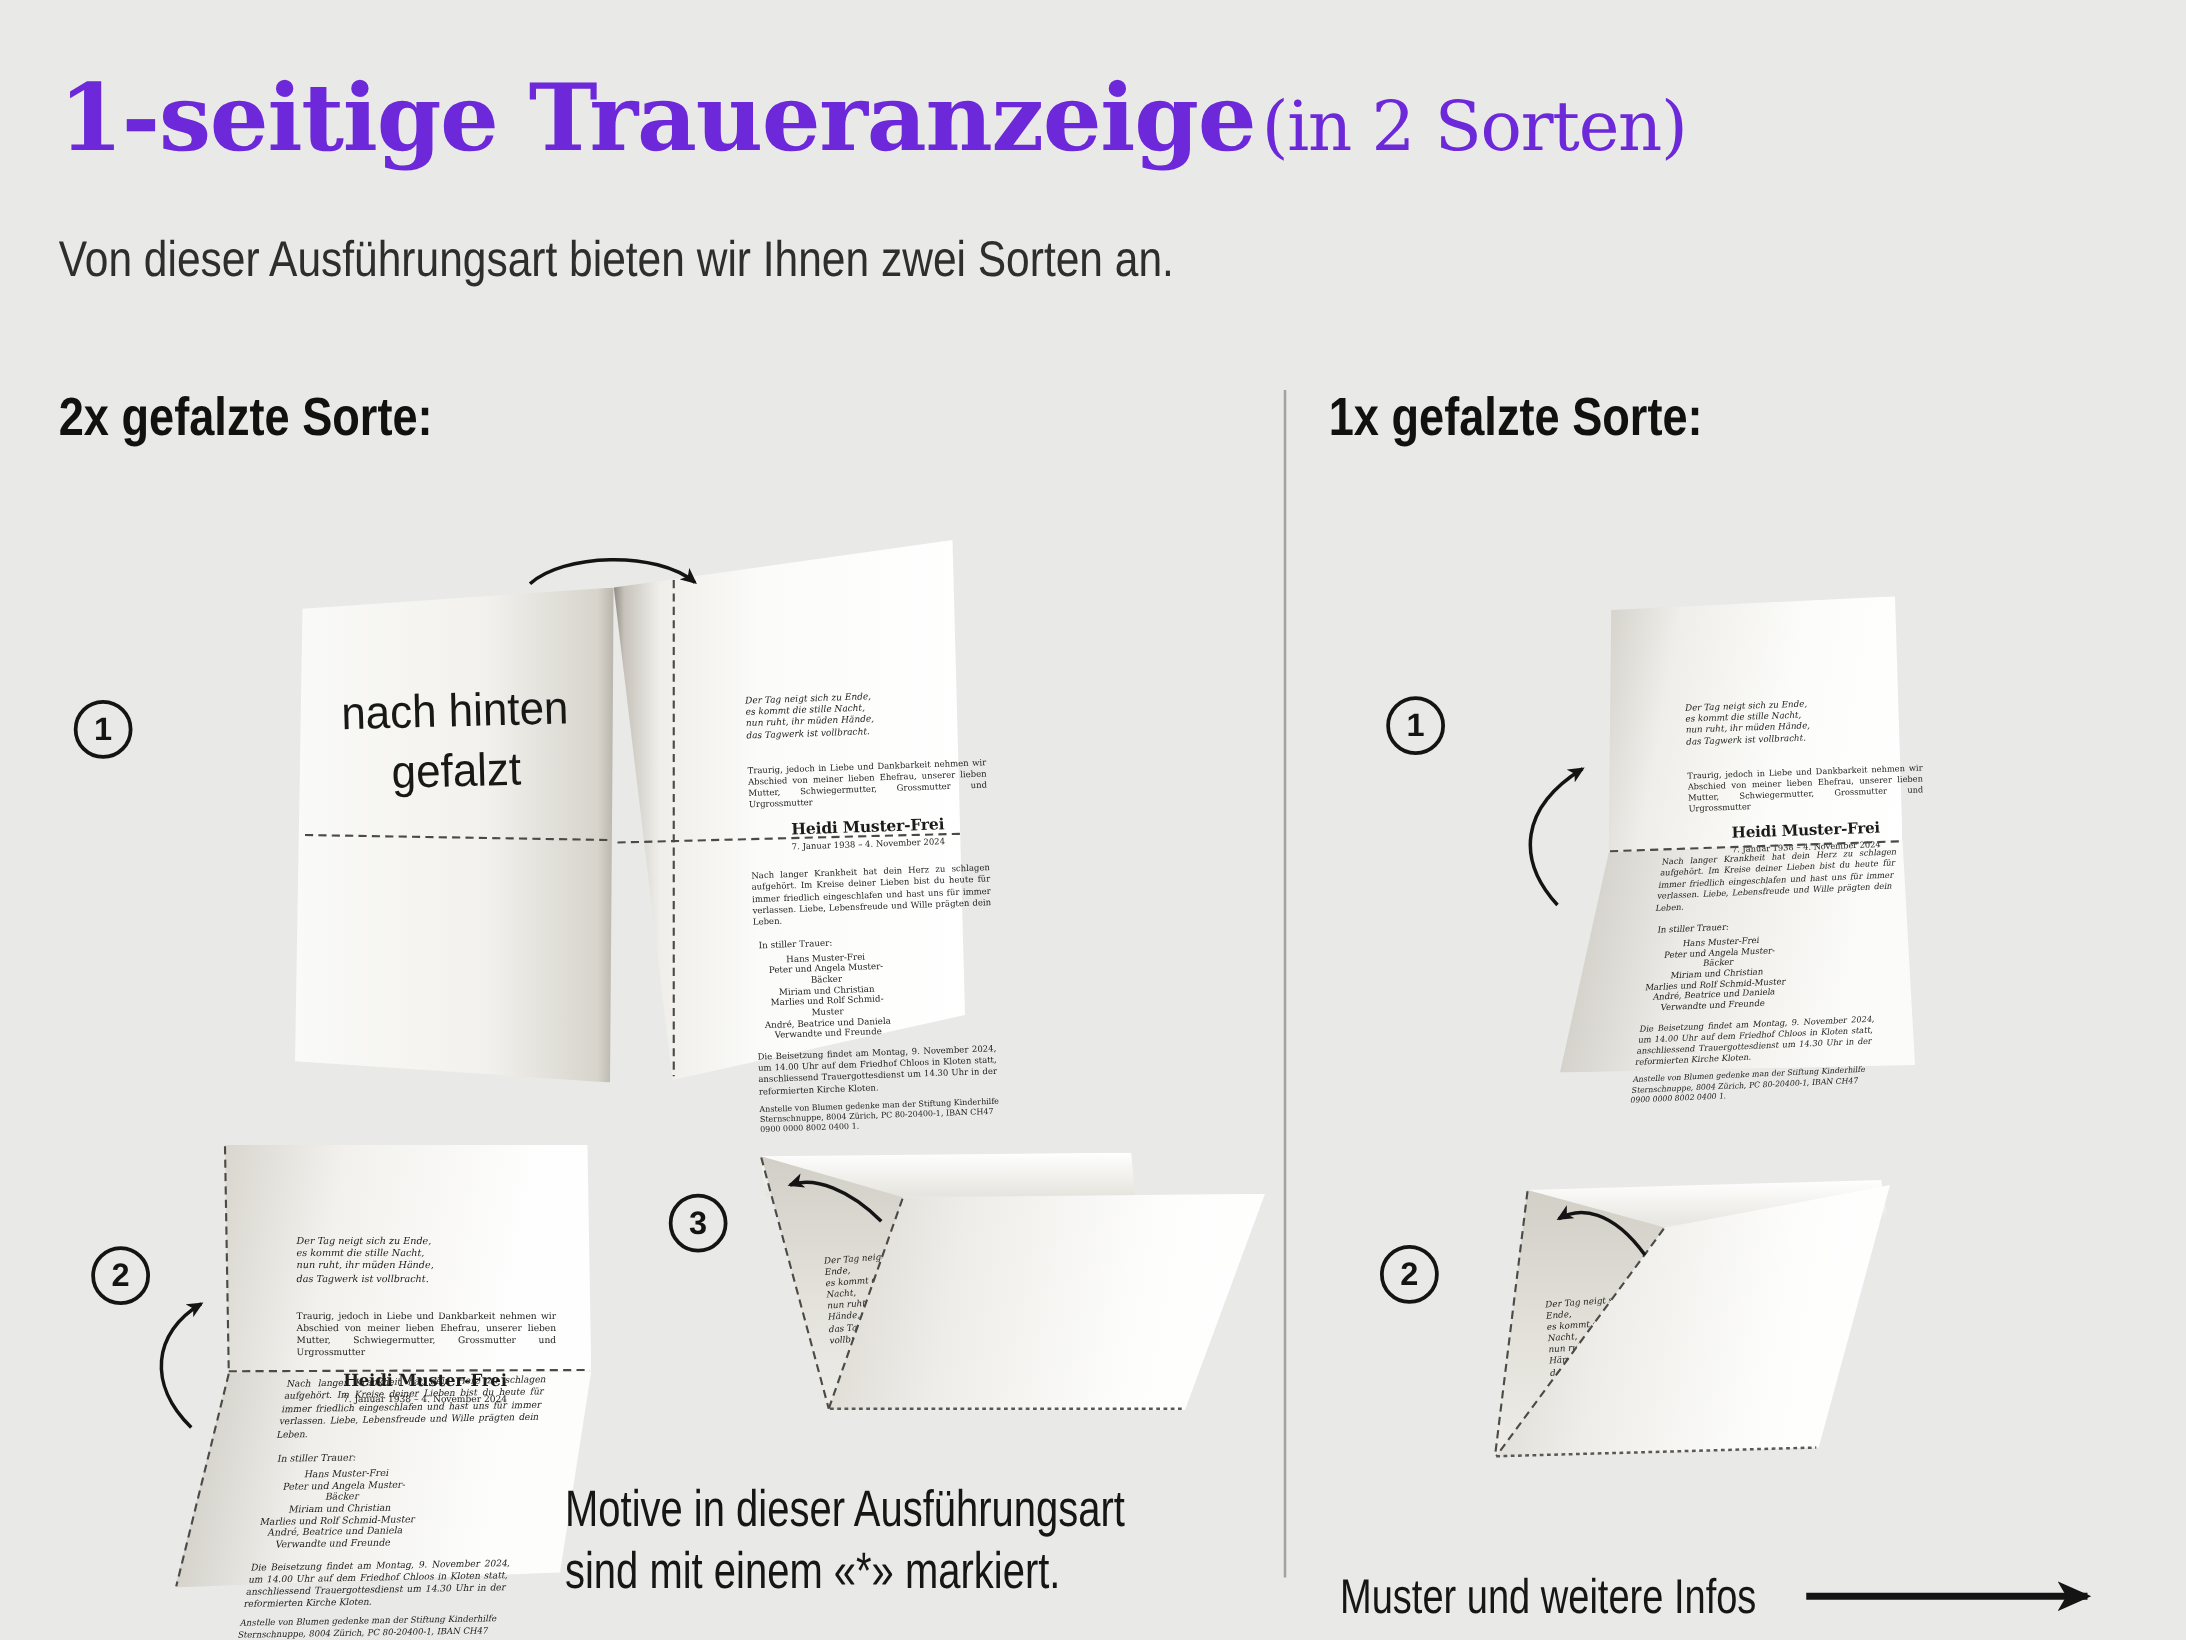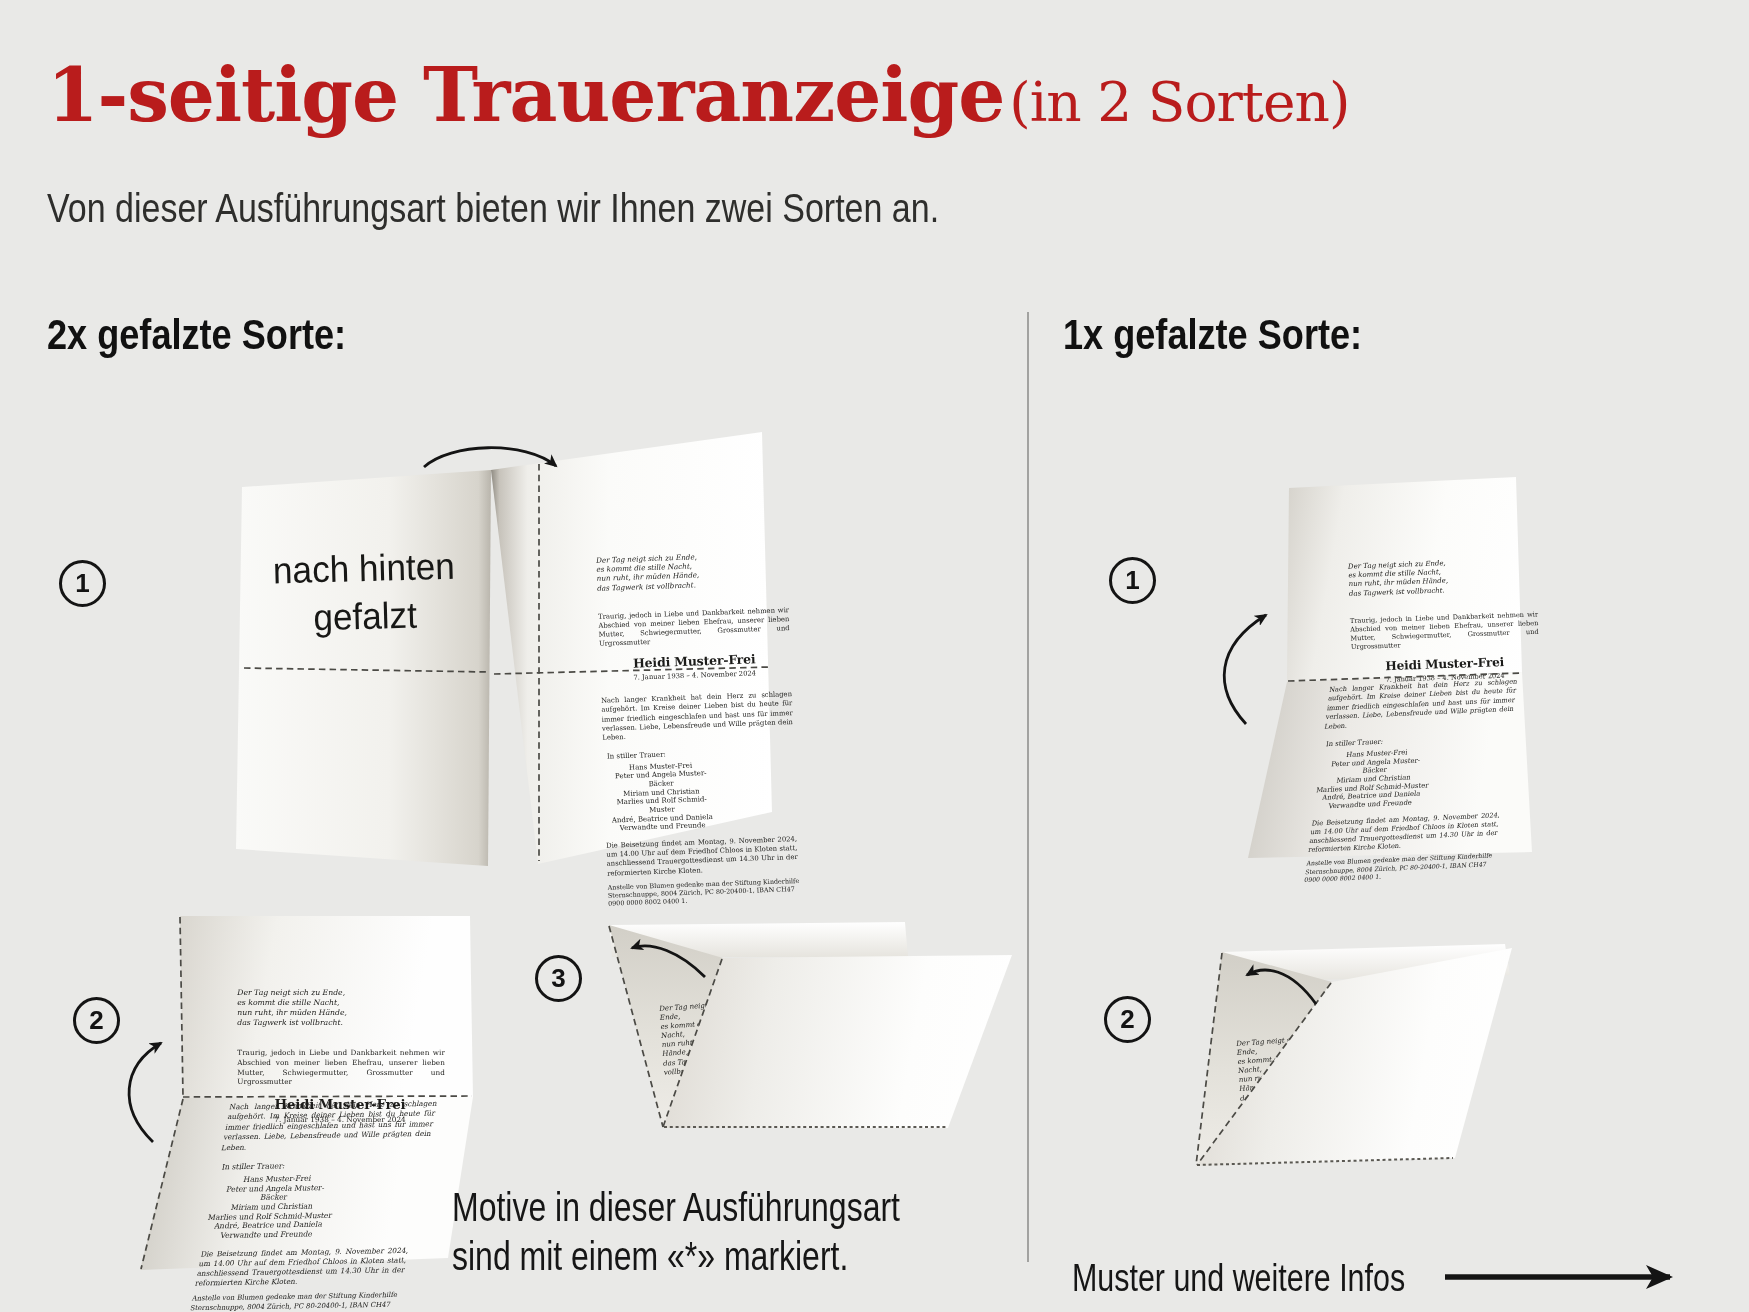--- a/index.html
+++ b/index.html
@@ -4,21 +4,21 @@
 <style>
   html,body{margin:0;padding:0;}
   body{
     width:1749px;height:1312px;position:relative;overflow:hidden;
     background:#e9e9e7;
     font-family:"Liberation Sans",sans-serif;
     color:#1a1a1a;
   }
   
   .page-title{position:absolute;left:47px;top:52px;white-space:nowrap;
-    font-family:"DejaVu Serif",serif;color:#b91c1c;}
+    font-family:"DejaVu Serif",serif;color:#6d28d9;}
   .page-title .t-main{font-size:74px;font-weight:bold;letter-spacing:-1px;}
   .page-title .t-suffix{font-size:55px;font-weight:normal;letter-spacing:-1px;}
   .page-subtitle{position:absolute;left:47px;top:186px;font-size:40px;color:#2e2e2c;
     transform:scaleX(.85);transform-origin:left top;white-space:nowrap;}
   .col-heading{position:absolute;top:310px;font-size:43px;font-weight:bold;color:#111;
     transform:scaleX(.84);transform-origin:left top;white-space:nowrap;}
   #heading-left{left:47px;}
   #heading-right{left:1063px;}
   .v-divider{position:absolute;left:1027px;top:312px;width:2px;height:950px;background:#a2a2a0;}
 

